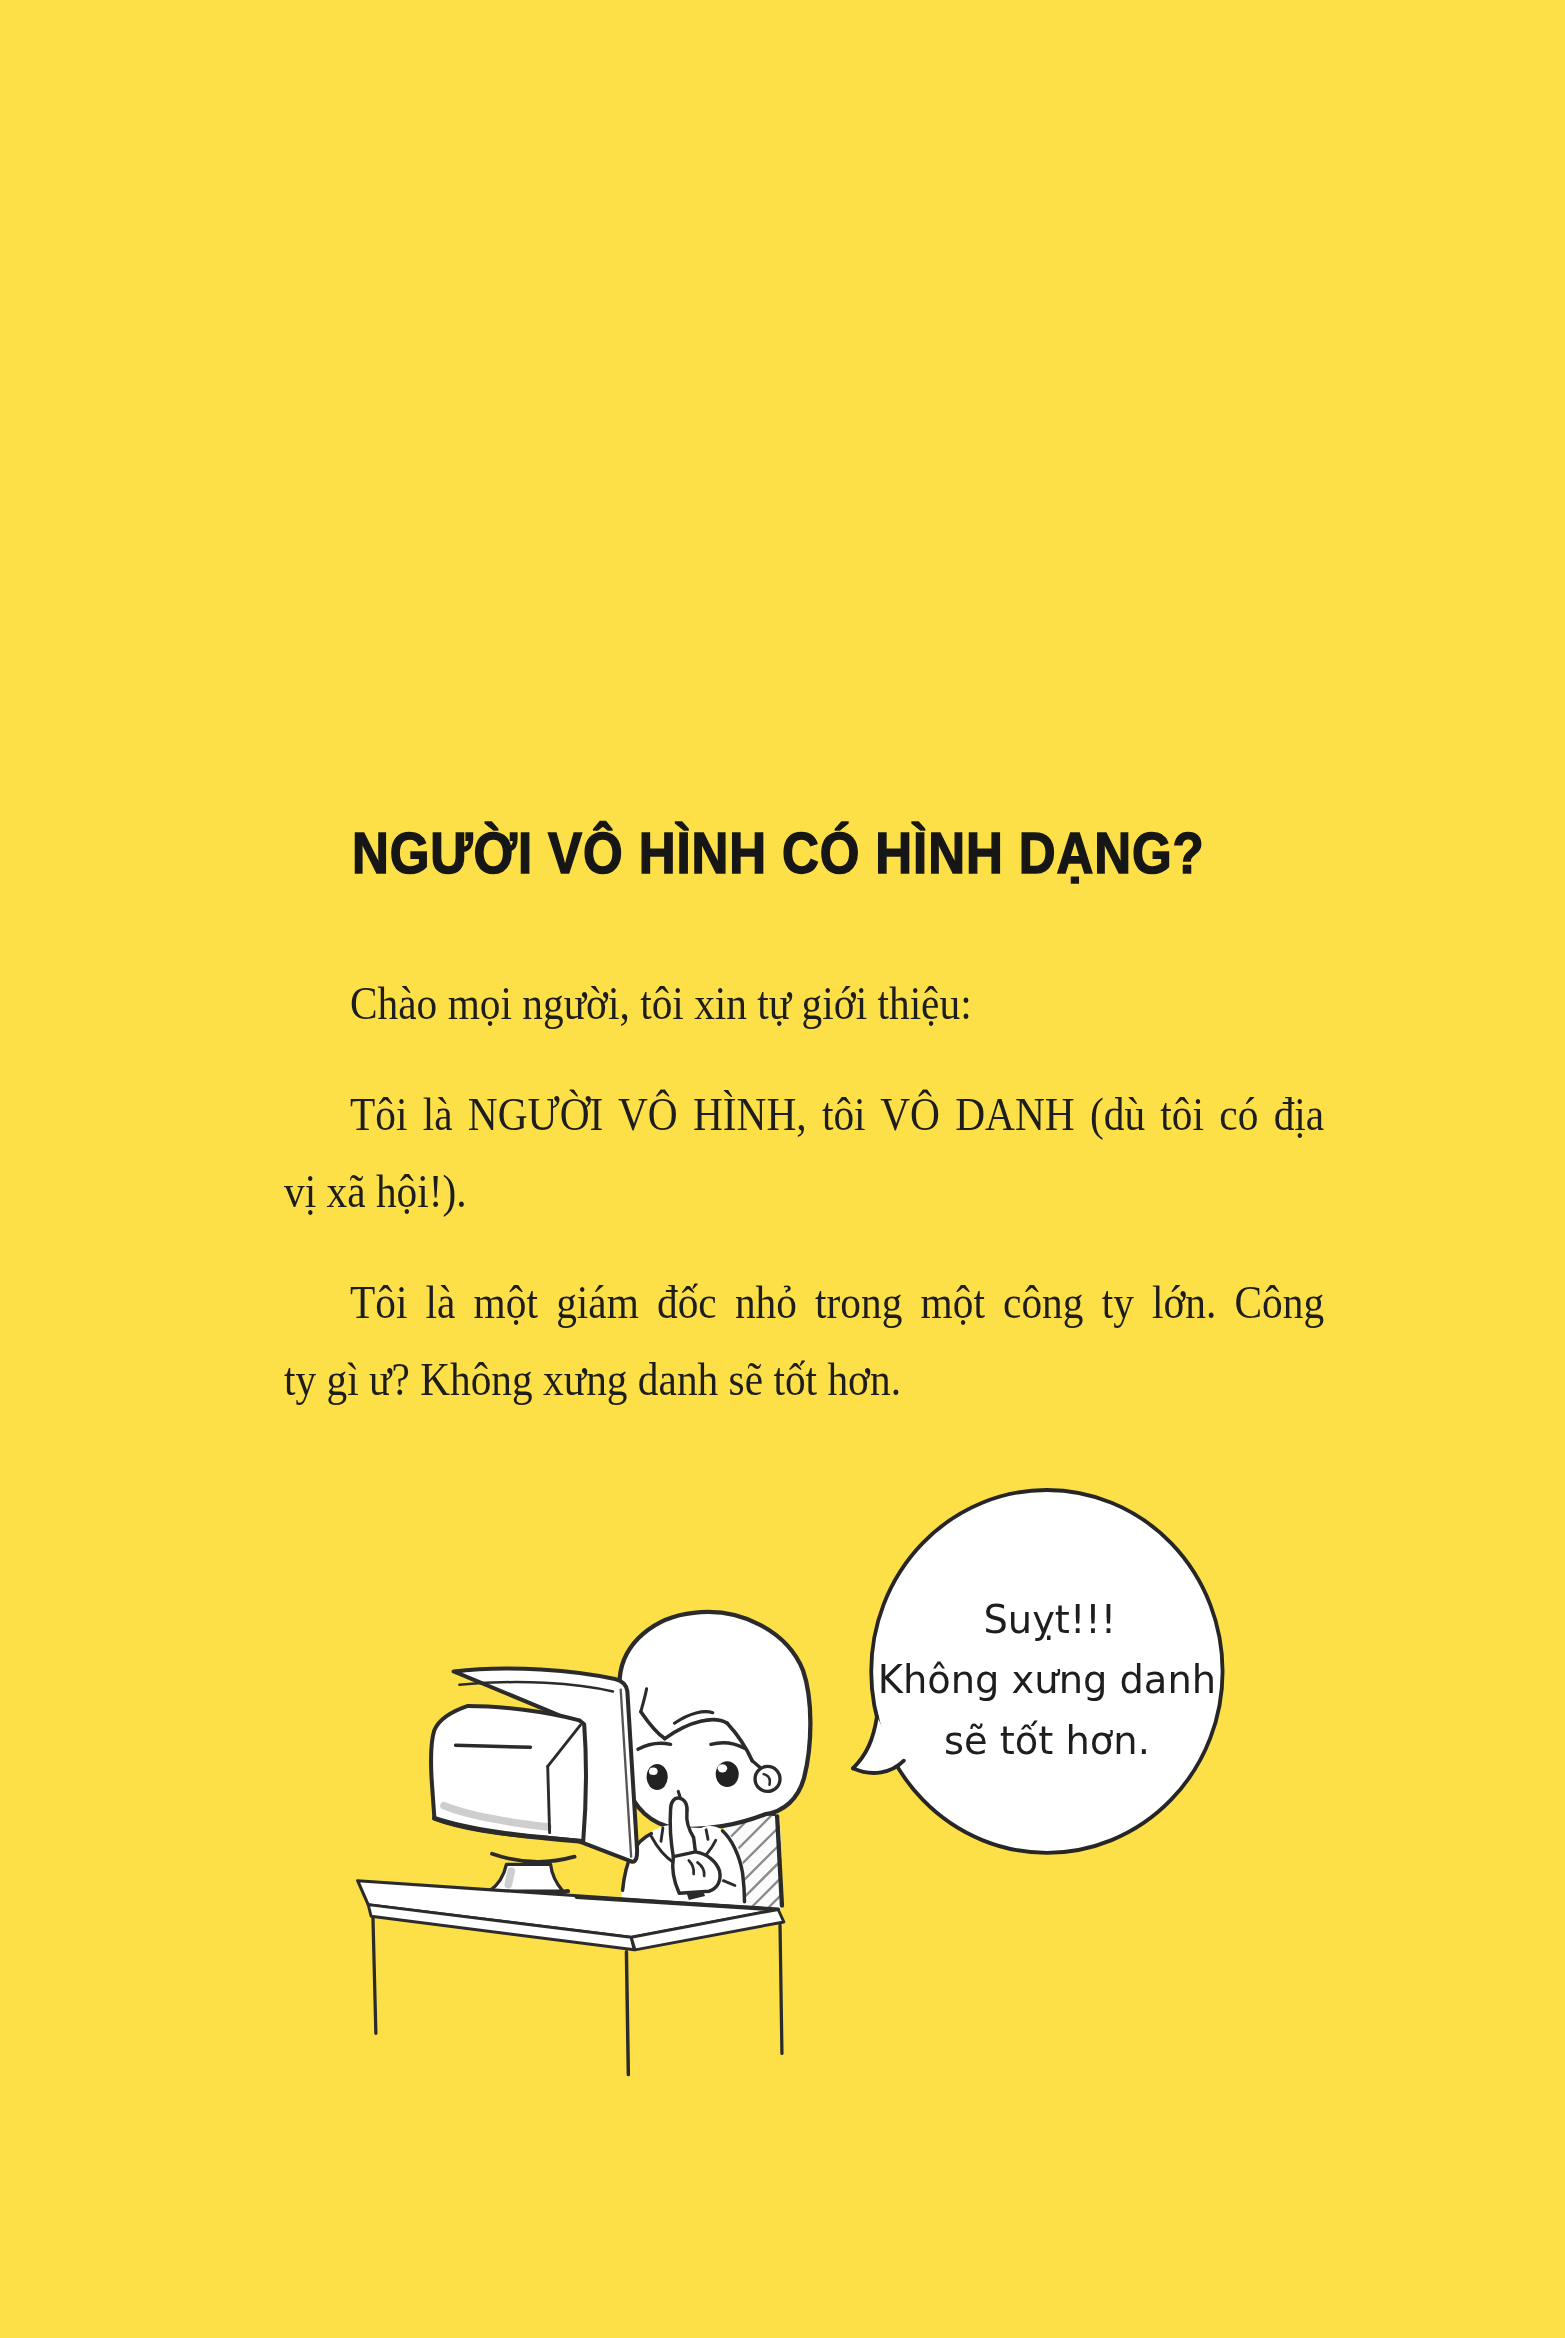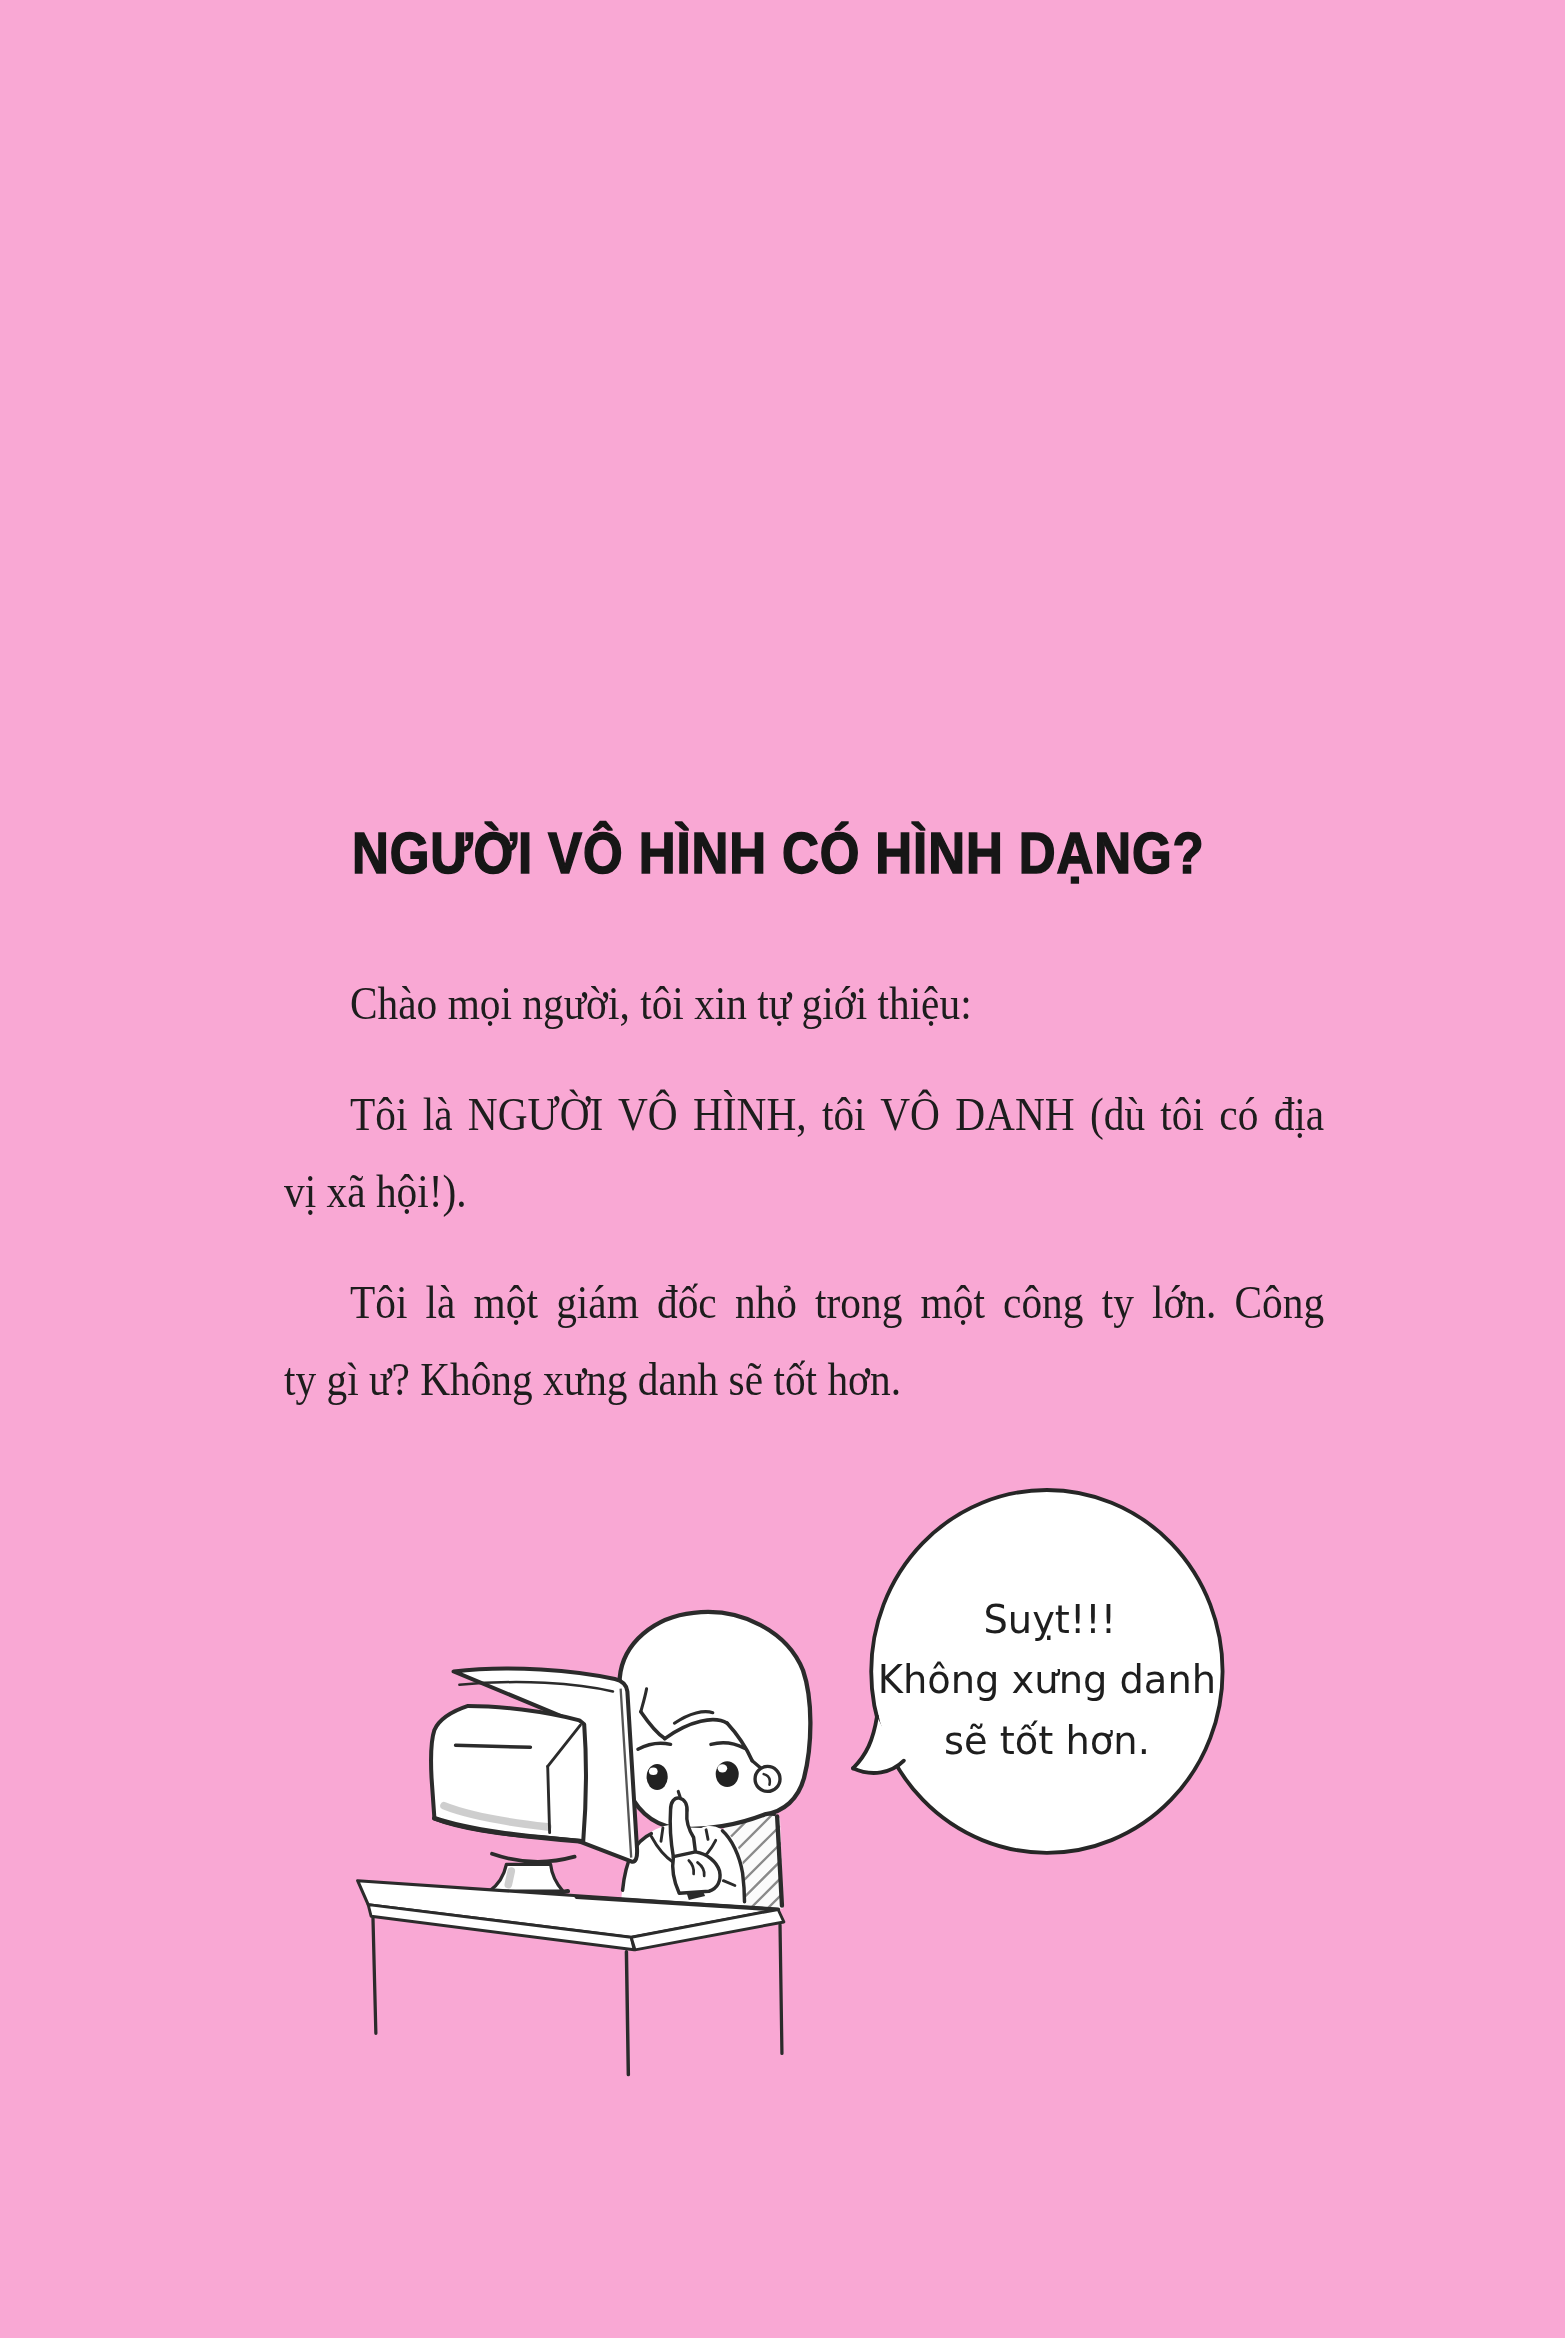--- a/index.html
+++ b/index.html
@@ -1,17 +1,17 @@
 <!DOCTYPE html>
 <html><head>
 <meta charset="utf-8">
 <style>
   html,body { margin:0; padding:0; background:#ffffff; }
   .page {
-    position:relative; width:1566px; height:2338px; background:#f9a8d4;
+    position:relative; width:1566px; height:2338px; background:#fde047;
     overflow:hidden; font-family:"Liberation Serif", serif;
   }
   .chapter-title {
     position:absolute; left:352px; top:815px; margin:0;
     font-family:"Liberation Sans", sans-serif;
     font-weight:900; font-size:58px; line-height:75px; color:#161616;
     letter-spacing:1px; white-space:nowrap;
     transform:scaleX(0.88); transform-origin:left top;
     -webkit-text-stroke:1.5px #161616;
   }

